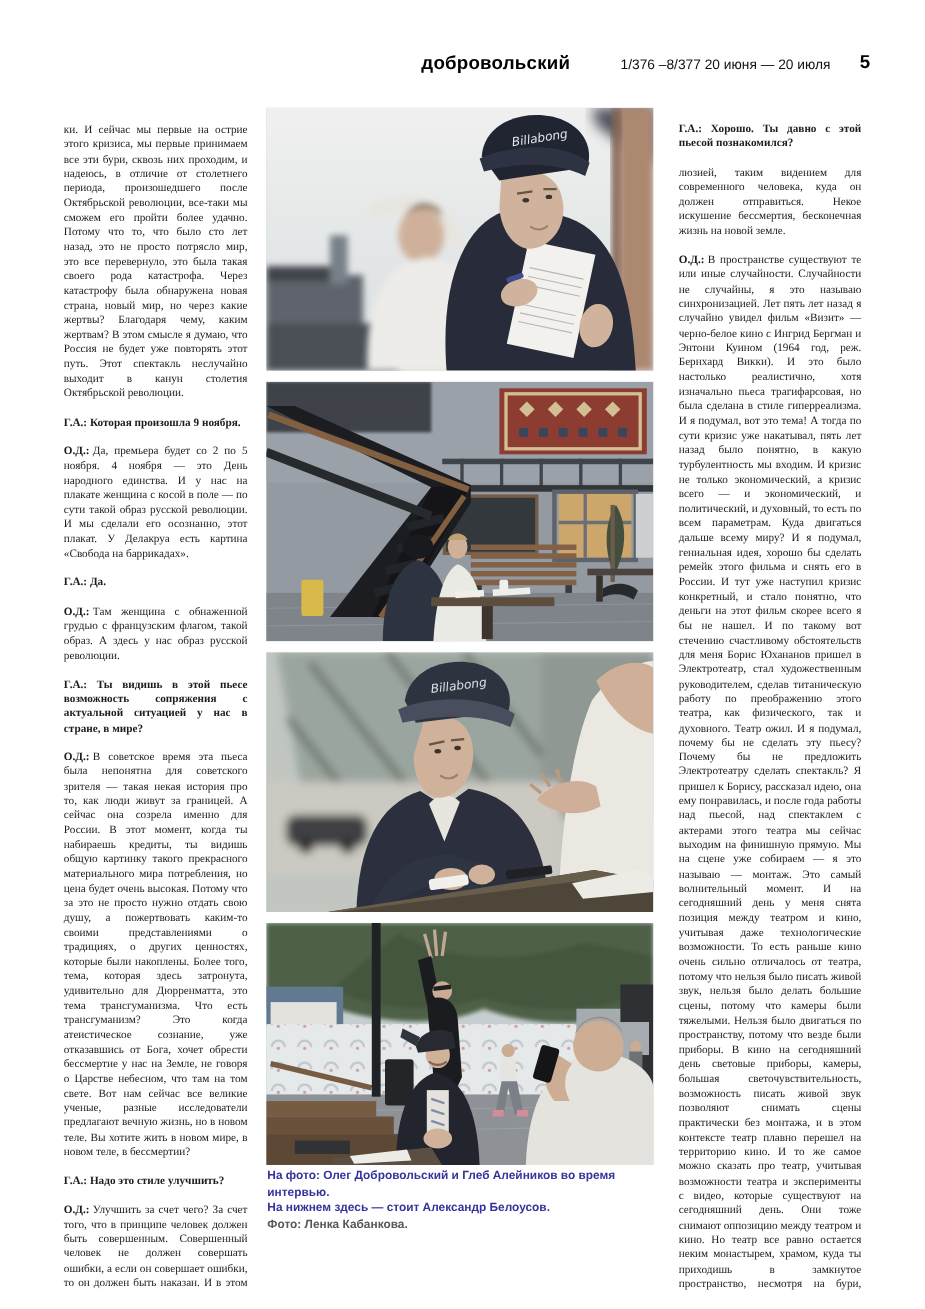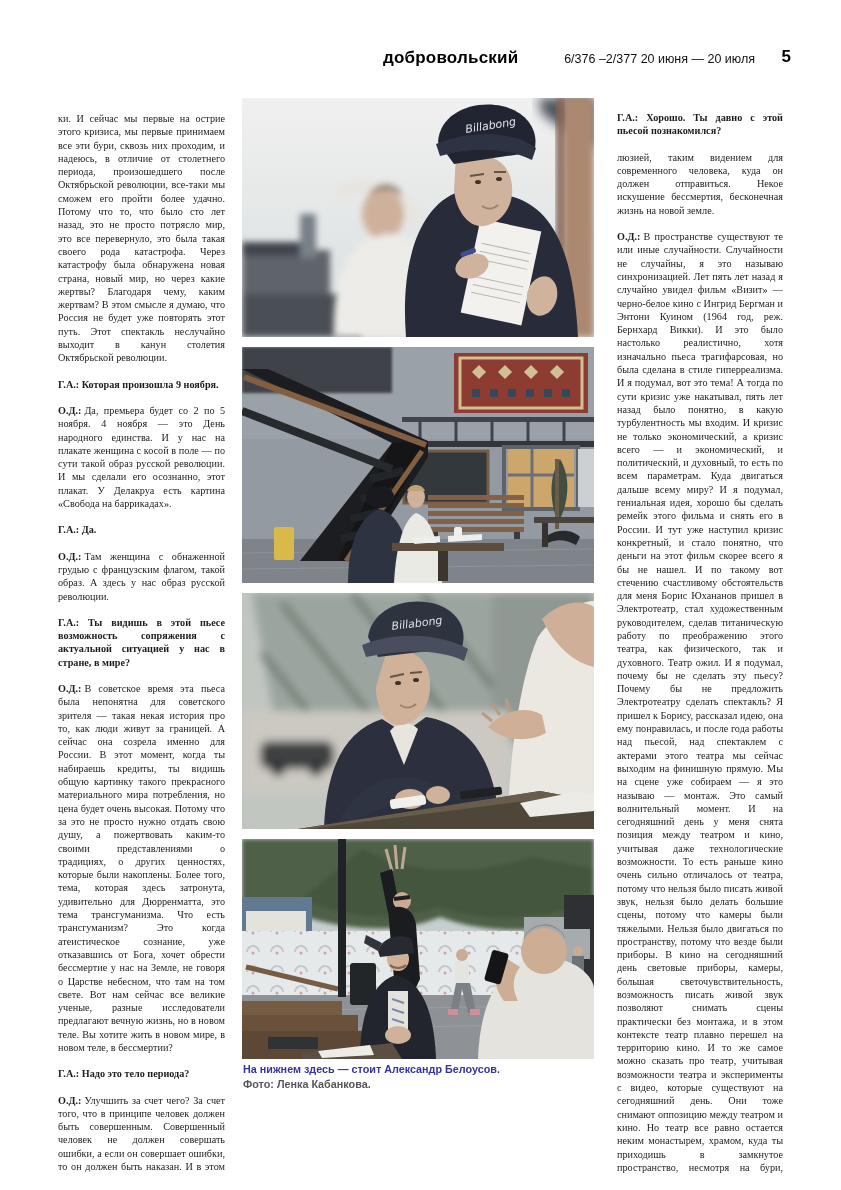--- a/index.html
+++ b/index.html
@@ -32,34 +32,34 @@
   .caption .credit{font-weight:bold;color:#57575a;}
   .capline{display:block;}
 </style>
 </head>
 <body>
 
 <div class="page">
 
   <div class="hdr-title">добровольский</div>
   <div class="hdr-info">
-    <span>6/376 –2/377</span>
+    <span>1/376 –8/377</span>
     <span>20 июня — 20 июля</span>
   </div>
   <div class="hdr-page">5</div>
 
   <div class="col col-left">
     <p class="para">ки. И сейчас мы первые на острие этого кризиса, мы первые принимаем все эти бури, сквозь них проходим, и надеюсь, в отличие от столетнего периода, произошедшего после Октябрьской революции, все-таки мы сможем его пройти более удачно. Потому что то, что было сто лет назад, это не просто потрясло мир, это все перевернуло, это была такая своего рода катастрофа. Через катастрофу была обнаружена новая страна, новый мир, но через какие жертвы? Благодаря чему, каким жертвам? В этом смысле я думаю, что Россия не будет уже повторять этот путь. Этот спектакль неслучайно выходит в канун столетия Октябрьской революции.</p>
     <p class="para q">Г.А.: Которая произошла 9 ноября.</p>
     <p class="para"><span class="speaker">О.Д.:</span><span>Да, премьера будет со 2 по 5 ноября. 4 ноября — это День народного единства. И у нас на плакате женщина с косой в поле — по сути такой образ русской революции. И мы сделали его осознанно, этот плакат. У Делакруа есть картина «Свобода на баррикадах».</span></p>
     <p class="para q">Г.А.: Да.</p>
     <p class="para"><span class="speaker">О.Д.:</span><span>Там женщина с обнаженной грудью с французским флагом, такой образ. А здесь у нас образ русской революции.</span></p>
     <p class="para q">Г.А.: Ты видишь в этой пьесе возможность сопряжения с актуальной ситуацией у нас в стране, в мире?</p>
     <p class="para"><span class="speaker">О.Д.:</span><span>В советское время эта пьеса была непонятна для советского зрителя — такая некая история про то, как люди живут за границей. А сейчас она созрела именно для России. В этот момент, когда ты набираешь кредиты, ты видишь общую картинку такого прекрасного материального мира потребления, но цена будет очень высокая. Потому что за это не просто нужно отдать свою душу, а пожертвовать каким-то своими представлениями о традициях, о других ценностях, которые были накоплены. Более того, тема, которая здесь затронута, удивительно для Дюрренматта, это тема трансгуманизма. Что есть трансгуманизм? Это когда атеистическое сознание, уже отказавшись от Бога, хочет обрести бессмертие у нас на Земле, не говоря о Царстве небесном, что там на том свете. Вот нам сейчас все великие ученые, разные исследователи предлагают вечную жизнь, но в новом теле. Вы хотите жить в новом мире, в новом теле, в бессмертии?</span></p>
-    <p class="para q">Г.А.: Надо это тело периода?</p>
+    <p class="para q">Г.А.: Надо это стиле улучшить?</p>
     <p class="para"><span class="speaker">О.Д.:</span><span>Улучшить за счет чего? За счет того, что в принципе человек должен быть совершенным. Совершенный человек не должен совершать ошибки, а если он совершает ошибки, то он должен быть наказан. И в этом смысле как будто и не было двух тысяч лет христианства. Когда человек осознает и через покаяние получает прощение, то есть здесь такой даже не трансгуманизм, а скорее всего постантичность, когда возникает героиня в виде греческой богини и говорит, что пришел час расплаты. И как бы ты ни каялся, как бы ты ни совершал покаяния, ты будешь наказан, потому что человек не совершенен в своем изначальном плане. Он прожил эту жизнь человеком, эти тысячи лет, и не оправдал доверия. Более того, если этот человек живет уже без бога в своем атеистическом пространстве, то оно (пространство — прим. ред.) с человеком вынуждено распрощаться, заменив его на новое тело, сознание и душу поместить в некое новое тело. Это и является сейчас по сути таким главным, такой некой ил-</span></p>
   </div>
 
   <div class="col col-right">
     <p class="para q">Г.А.: Хорошо. Ты давно с этой пьесой познакомился?</p>
     <p class="para">люзией, таким видением для современного человека, куда он должен отправиться. Некое искушение бессмертия, бесконечная жизнь на новой земле.</p>
     <p class="para"><span class="speaker">О.Д.:</span><span>В пространстве существуют те или иные случайности. Случайности не случайны, я это называю синхронизацией. Лет пять лет назад я случайно увидел фильм «Визит» — черно-белое кино с Ингрид Бергман и Энтони Куином (1964 год, реж. Бернхард Викки). И это было настолько реалистично, хотя изначально пьеса трагифарсовая, но была сделана в стиле гиперреализма. И я подумал, вот это тема! А тогда по сути кризис уже накатывал, пять лет назад было понятно, в какую турбулентность мы входим. И кризис не только экономический, а кризис всего — и экономический, и политический, и духовный, то есть по всем параметрам. Куда двигаться дальше всему миру? И я подумал, гениальная идея, хорошо бы сделать ремейк этого фильма и снять его в России. И тут уже наступил кризис конкретный, и стало понятно, что деньги на этот фильм скорее всего я бы не нашел. И по такому вот стечению счастливому обстоятельств для меня Борис Юхананов пришел в Электротеатр, стал художественным руководителем, сделав титаническую работу по преображению этого театра, как физического, так и духовного. Театр ожил. И я подумал, почему бы не сделать эту пьесу? Почему бы не предложить Электротеатру сделать спектакль? Я пришел к Борису, рассказал идею, она ему понравилась, и после года работы над пьесой, над спектаклем с актерами этого театра мы сейчас выходим на финишную прямую. Мы на сцене уже собираем — я это называю — монтаж. Это самый волнительный момент. И на сегодняшний день у меня снята позиция между театром и кино, учитывая даже технологические возможности. То есть раньше кино очень сильно отличалось от театра, потому что нельзя было писать живой звук, нельзя было делать большие сцены, потому что камеры были тяжелыми. Нельзя было двигаться по пространству, потому что везде были приборы. В кино на сегодняшний день световые приборы, камеры, большая светочувствительность, возможность писать живой звук позволяют снимать сцены практически без монтажа, и в этом контексте театр плавно перешел на территорию кино. И то же самое можно сказать про театр, учитывая возможности театра и эксперименты с видео, которые существуют на сегодняшний день. Они тоже снимают оппозицию между театром и кино. Но театр все равно остается неким монастырем, храмом, куда ты приходишь в замкнутое пространство, несмотря на бури, которые возникают за стенами театра. А в социуме ты находишься все-таки в другом ритме, где ты вынужден зарабатывать деньги, выживать и жертвовать художественным. Ты находишься в плену времени, потому что тебе надо очень быстро, в течение месяца, снять фильм или сцену, чтобы уместиться в бюджет, чтобы попасть в рейтинг. В театре все-таки чуть-чуть по-другому. У меня так получилось, что несколько раз спектакль откладывали по техническим причинам от выпуска, но это даже оказалось на пользу, потому что очень важно, чтобы главные герои и герои всех ролей в этом спектакле тематически прониклись. Потому что театр в первую очередь всегда веще-</span></p>
   </div>
 
   <figure class="photo" id="photo1" style="margin:0" title="Олег Добровольский и Глеб Алейников — крупный план, кепка Billabong">
@@ -374,17 +374,18 @@
         <path d="M262,162 C250,146 250,130 262,118 L278,128 C270,138 270,150 276,162 Z" fill="#d6ae8e"></path>
         <rect x="246" y="112" width="17" height="32" rx="3" fill="#101114" transform="rotate(16 254 128)"></rect>
       </g>
 
       <path d="M60,214 L150,204 L160,220 L60,220 Z" fill="#5a4d3c"></path>
       <path d="M76,212 L128,206 L132,216 L80,219 Z" fill="#f2f1ea"></path>
     </svg>
   </figure>
 
   <div class="caption">
+    <span class="capline">На фото: Олег Добровольский и Глеб Алейников во время интервью.</span>
     <span class="capline">На нижнем здесь — стоит Александр Белоусов.</span>
     <span class="capline credit">Фото: Ленка Кабанкова.</span>
   </div>
 
 </div>
 
 </body></html>

